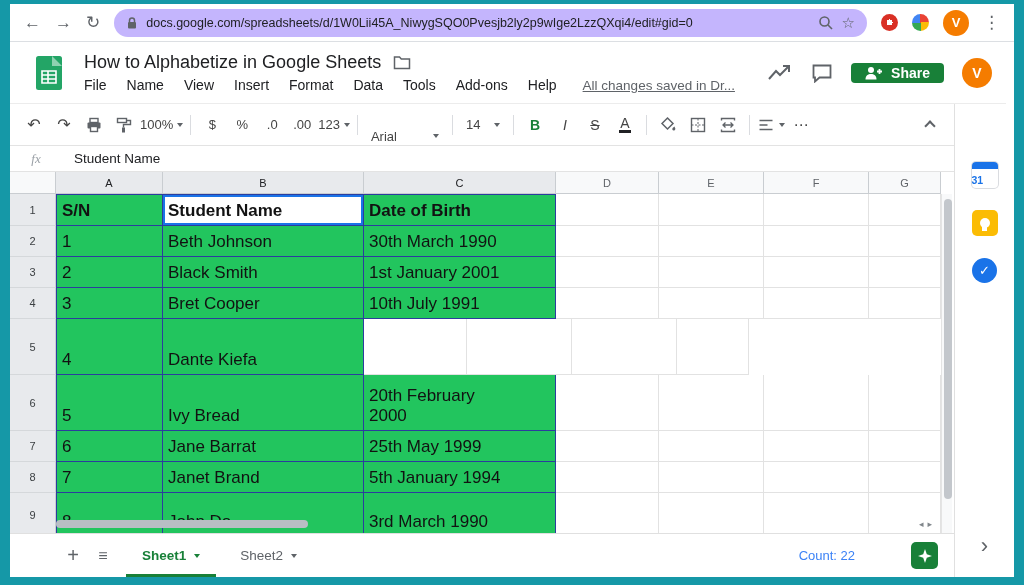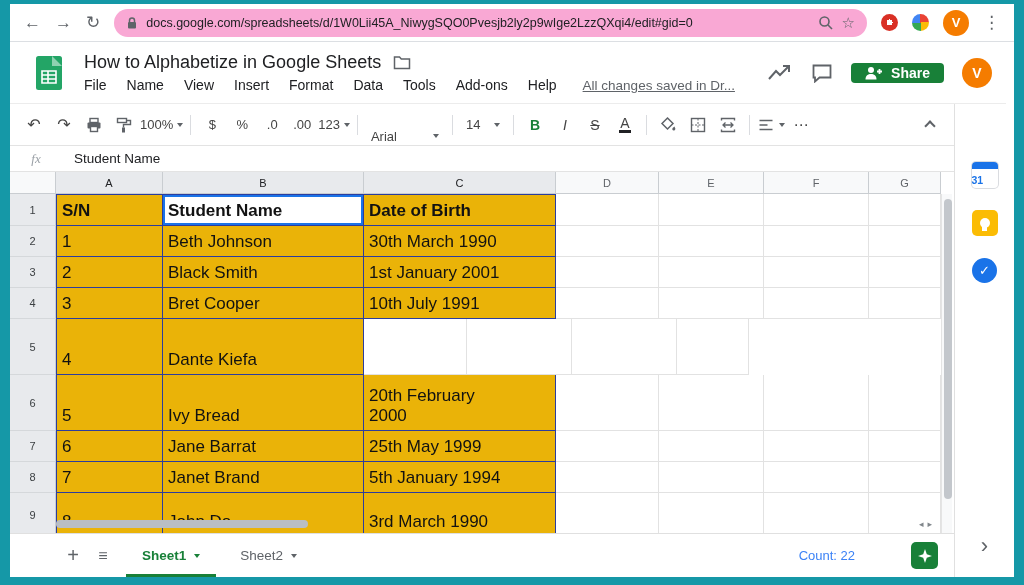--- a/index.html
+++ b/index.html
@@ -3,21 +3,21 @@
 <meta charset="utf-8">
 <style>
   * { box-sizing: border-box; margin: 0; padding: 0; }
   html,body { width:1024px; height:585px; overflow:hidden; }
   body { background:#1598a7; font-family:"Liberation Sans","DejaVu Sans",sans-serif; position:relative; }
   .window { position:absolute; left:10px; right:10px; top:4px; bottom:8px; background:#fff; overflow:hidden; }
 
   
   .chrome { position:absolute; top:0; left:0; right:0; height:38px; display:flex; align-items:center; gap:14px; padding:0 14px; background:#fff; border-bottom:1px solid #dcdfe3; }
   .navic { color:#5f6368; font-size:17px; line-height:1; cursor:default; }
-  .addr { flex:1; height:28px; background:#f9a8d4; border-radius:14px; display:flex; align-items:center; gap:8px; padding:0 12px; min-width:0; }
+  .addr { flex:1; height:28px; background:#c4b5fd; border-radius:14px; display:flex; align-items:center; gap:8px; padding:0 12px; min-width:0; }
   .url { flex:1; font-size:12.5px; color:#202124; white-space:nowrap; overflow:hidden; text-overflow:ellipsis; }
   .star { color:#5f6368; font-size:15px; }
   .ext1 { width:17px; height:17px; border-radius:50%; background:radial-gradient(circle,#fff 0 3px,#d93025 3px); }
   .ext2 { width:17px; height:17px; border-radius:50%; background:conic-gradient(#ea4335 0 25%,#fbbc04 0 50%,#34a853 0 75%,#4285f4 0 100%); }
   .avatar { width:26px; height:26px; border-radius:50%; background:#f57c00; color:#fff; font-weight:bold; font-size:13px; display:flex; align-items:center; justify-content:center; }
 
   
   .sheader { position:absolute; top:38px; left:0; right:8px; height:62px; display:flex; align-items:center; gap:12px; padding:0 14px 0 26px; border-bottom:1px solid #ececec; background:#fff; }
   .hmid { flex:1; display:flex; flex-direction:column; justify-content:center; gap:4px; min-width:0; }
   .titlerow { display:flex; align-items:center; gap:12px; padding-left:10px; }
@@ -52,21 +52,21 @@
   .grid { position:absolute; top:168px; left:0; right:60px; bottom:44px; background:#fff; overflow:hidden; }
   .chead { display:flex; height:22px; }
   .ch { display:flex; align-items:center; justify-content:center; font-size:11px; color:#5f6368; background:#f8f9fa; border-right:1px solid #c9cdd1; border-bottom:1px solid #c9cdd1; }
   .ch.hl { background:#e8eaed; color:#202124; }
   .corner { width:46px; background:#f8f9fa; border-right:1px solid #c9cdd1; border-bottom:1px solid #c9cdd1; }
   .grow { display:flex; }
   .rh { width:46px; background:#e8eaed; border-right:1px solid #c9cdd1; border-bottom:1px solid #d5d8db; display:flex; align-items:center; justify-content:center; font-size:11px; color:#3c4043; }
   .cell { border-right:1px solid #e2e2e2; border-bottom:1px solid #e2e2e2; display:flex; align-items:flex-end; padding:1px 5px 3px; font-size:17px; line-height:1.22; color:#121212; overflow:hidden; background:#fff; }
   .w-a{width:107px}.w-b{width:201px}.w-c{width:192px}.w-d{width:103px}.w-e{width:105px}.w-f{width:105px}.w-g{width:72px}
   .h32{height:32px}.h31{height:31px}.h56{height:56px}.h44{height:44px}
-  .sel { background:#eab308; border-right-color:#2b3d9e; border-bottom-color:#2b3d9e; }
+  .sel { background:#22c55e; border-right-color:#2b3d9e; border-bottom-color:#2b3d9e; }
   .cell.first { border-left:1px solid #2b3d9e; }
   .cell.top { border-top:1px solid #2b3d9e; }
   .cell.b { font-weight:700; }
   .cell.active { background:#fff; box-shadow:inset 0 0 0 2px #1a73e8; }
   .narrow { display:inline-block; max-width:128px; }
   .vscroll { position:absolute; top:22px; right:2px; bottom:0; width:11px; background:#f8f9fa; border-left:1px solid #e4e4e4; }
   .vthumb { position:absolute; top:5px; left:1.5px; width:8px; height:300px; background:#c3c7cc; border-radius:5px; }
   .hthumb { position:absolute; left:46px; bottom:5px; width:252px; height:8px; background:#b9bec4; border-radius:4px; }
   .scroll-arrows { position:absolute; right:18px; bottom:4px; color:#80868b; font-size:9px; letter-spacing:4px; }
 

